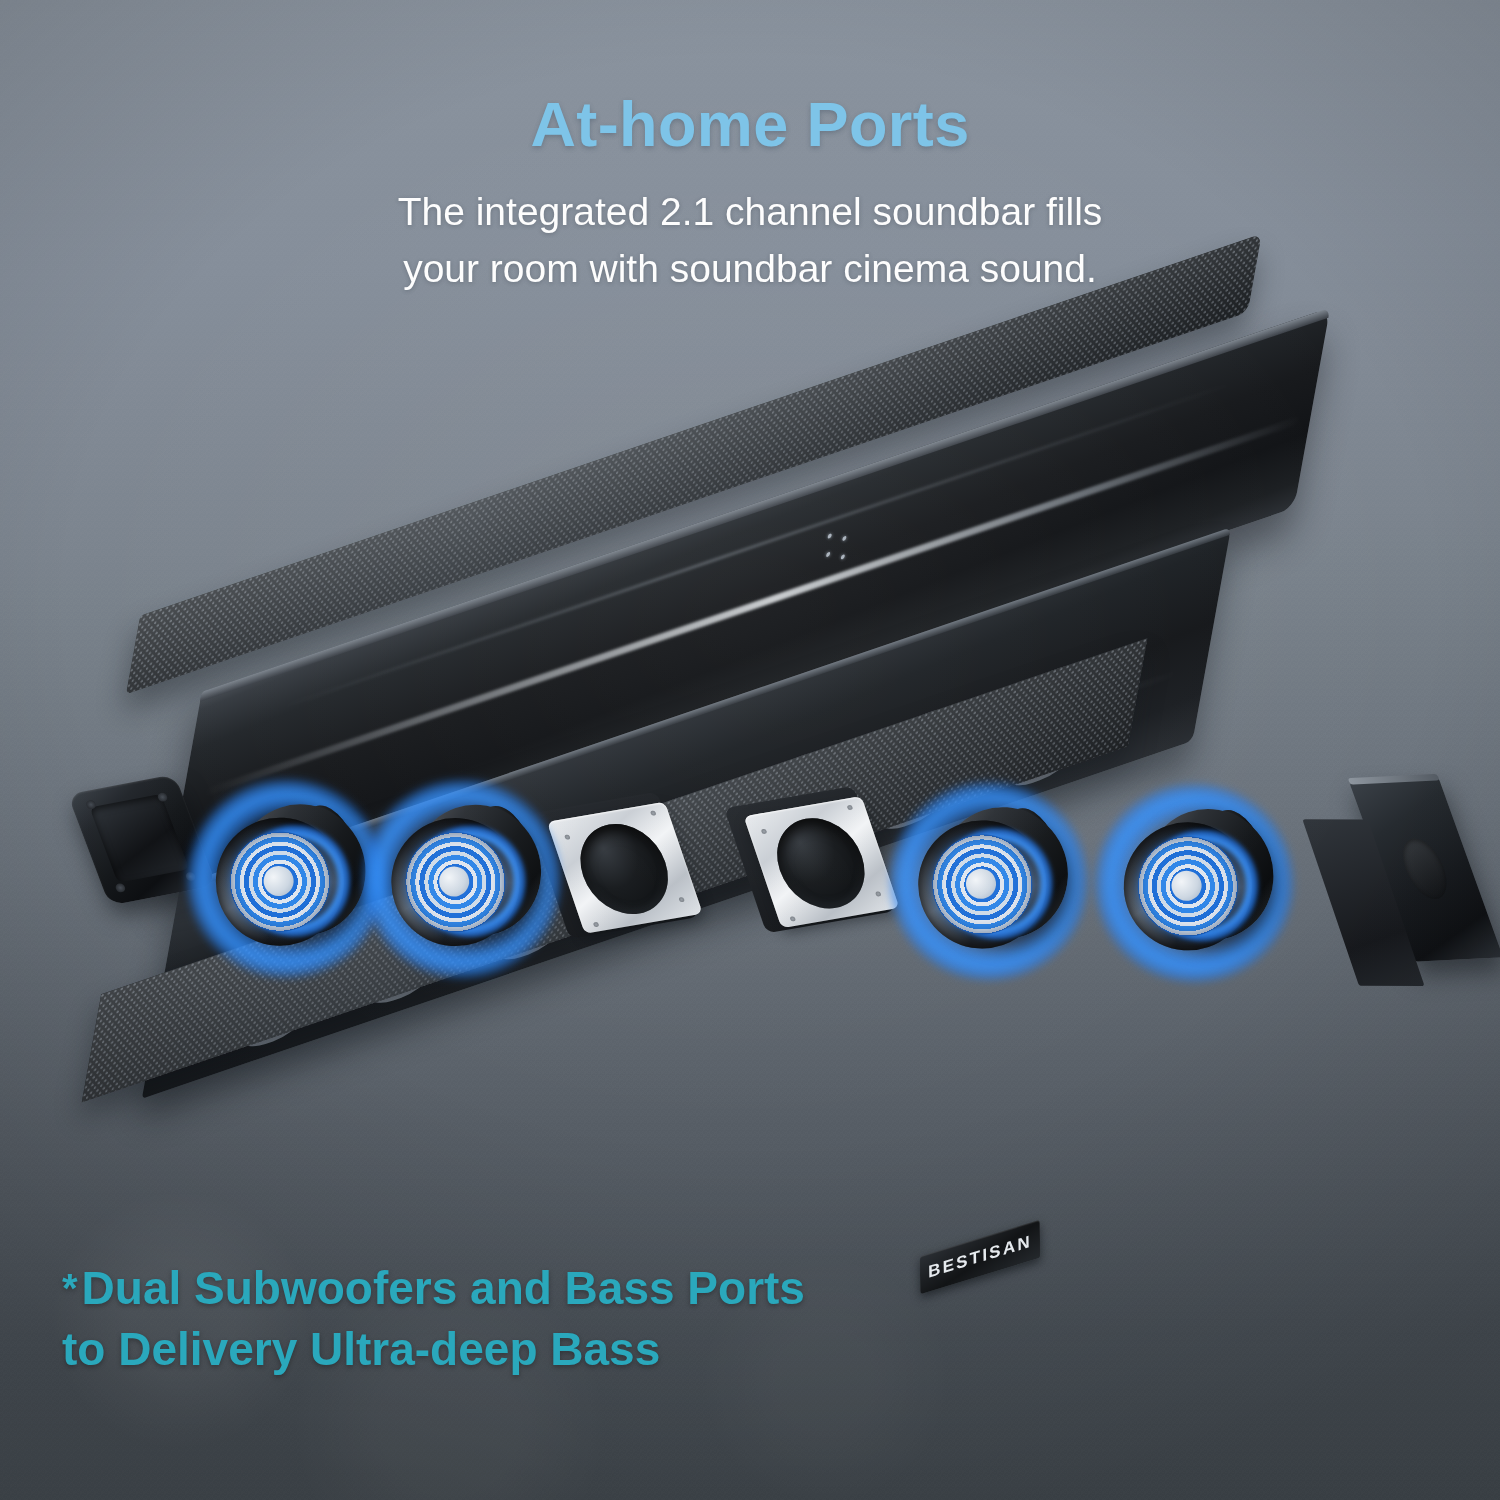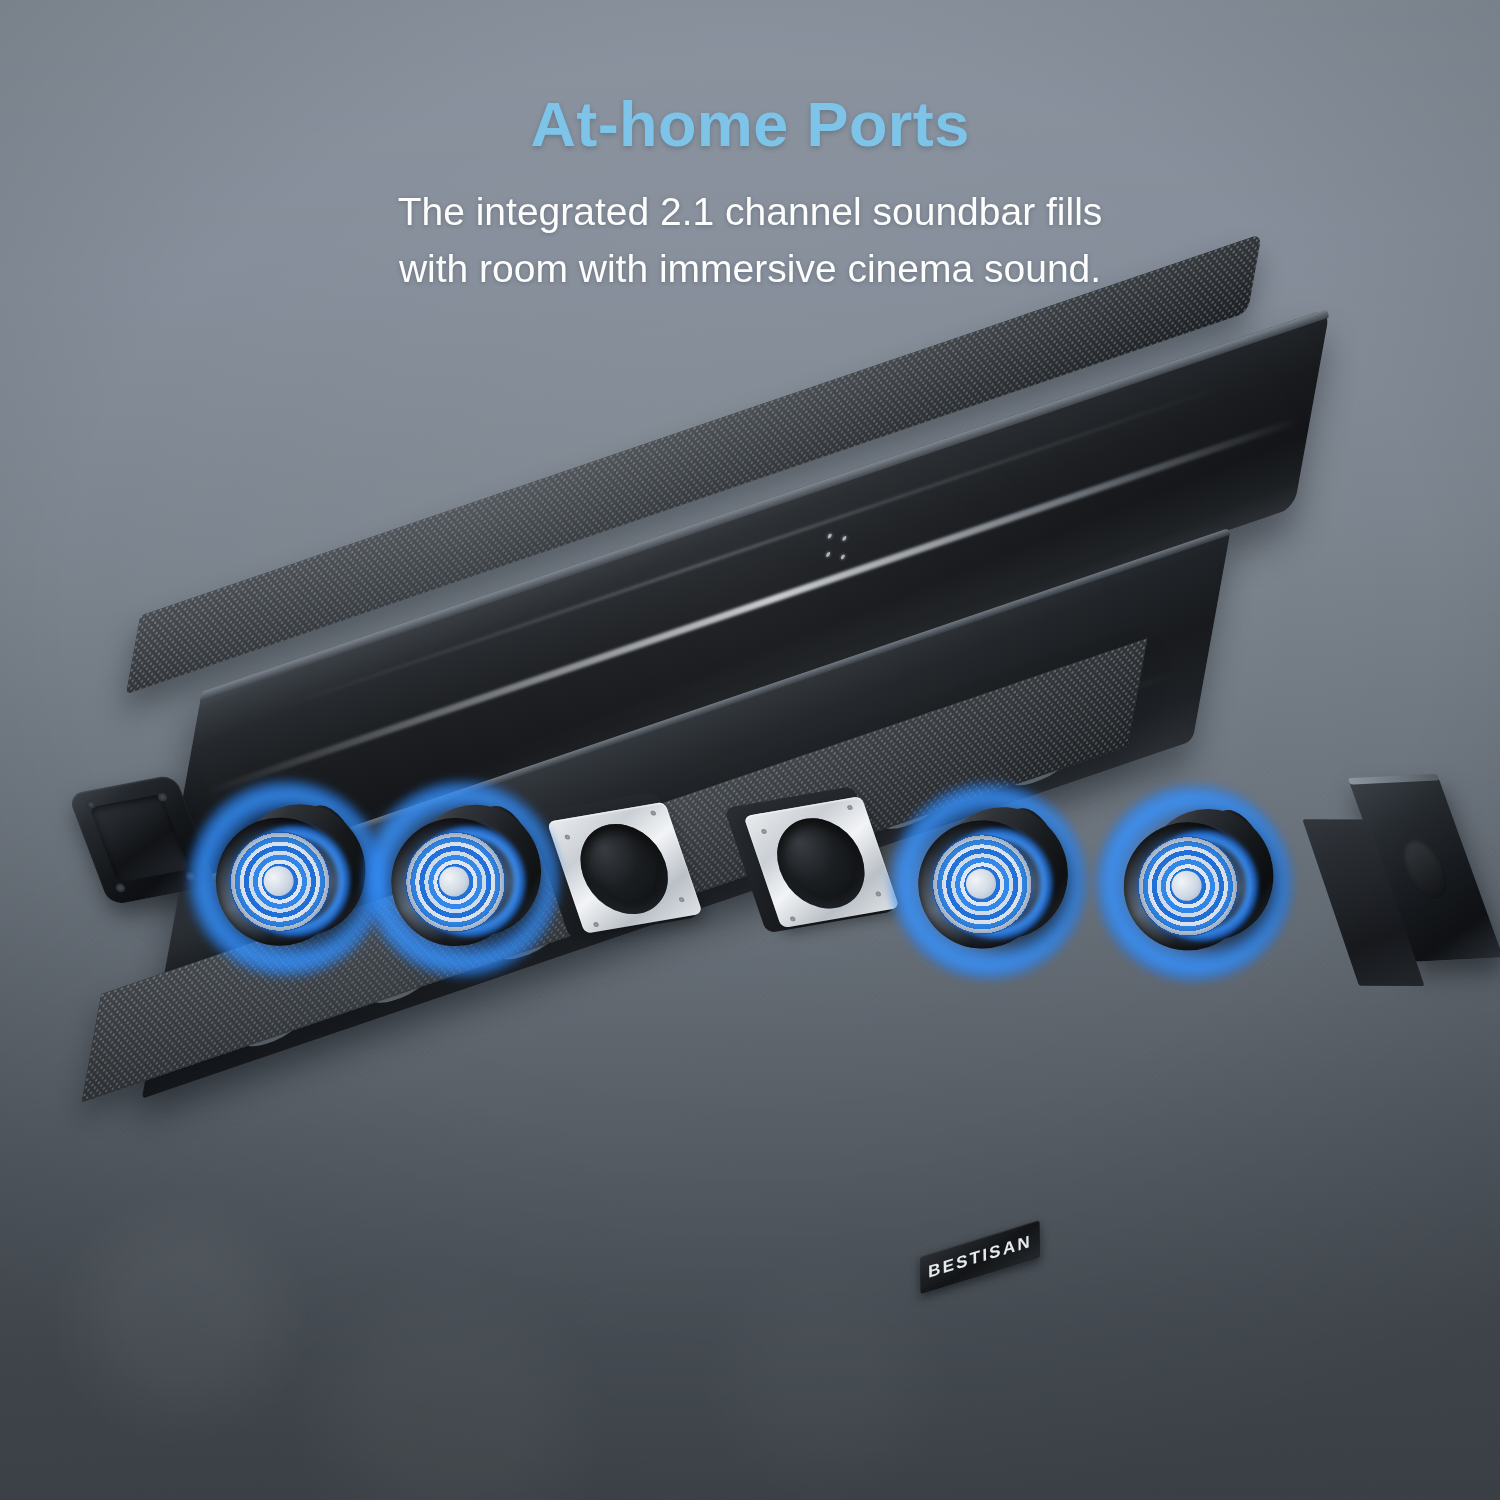--- a/index.html
+++ b/index.html
@@ -364,21 +364,25 @@
         <div class="driver-dust"></div>
       </div>
     </div>
 
   <div class="bg-vig"></div>
 
   <div class="headline">At-home Ports</div>
 
   <div class="subtitle">
     <div>The integrated 2.1 channel soundbar fills</div>
-    <div>with room with immersive cinema sound.</div>
+    <div>your room with soundbar cinema sound.</div>
   </div>
 
+  <div class="caption">
+    <div><span class="star">*</span><span>Dual Subwoofers and Bass Ports</span></div>
+    <div>to Delivery Ultra-deep Bass</div>
+  </div>
 
   <div class="part" id="brand-plate">
     <span id="brand-text">BESTISAN</span>
   </div>
 
 </div>
 
 </body></html>

